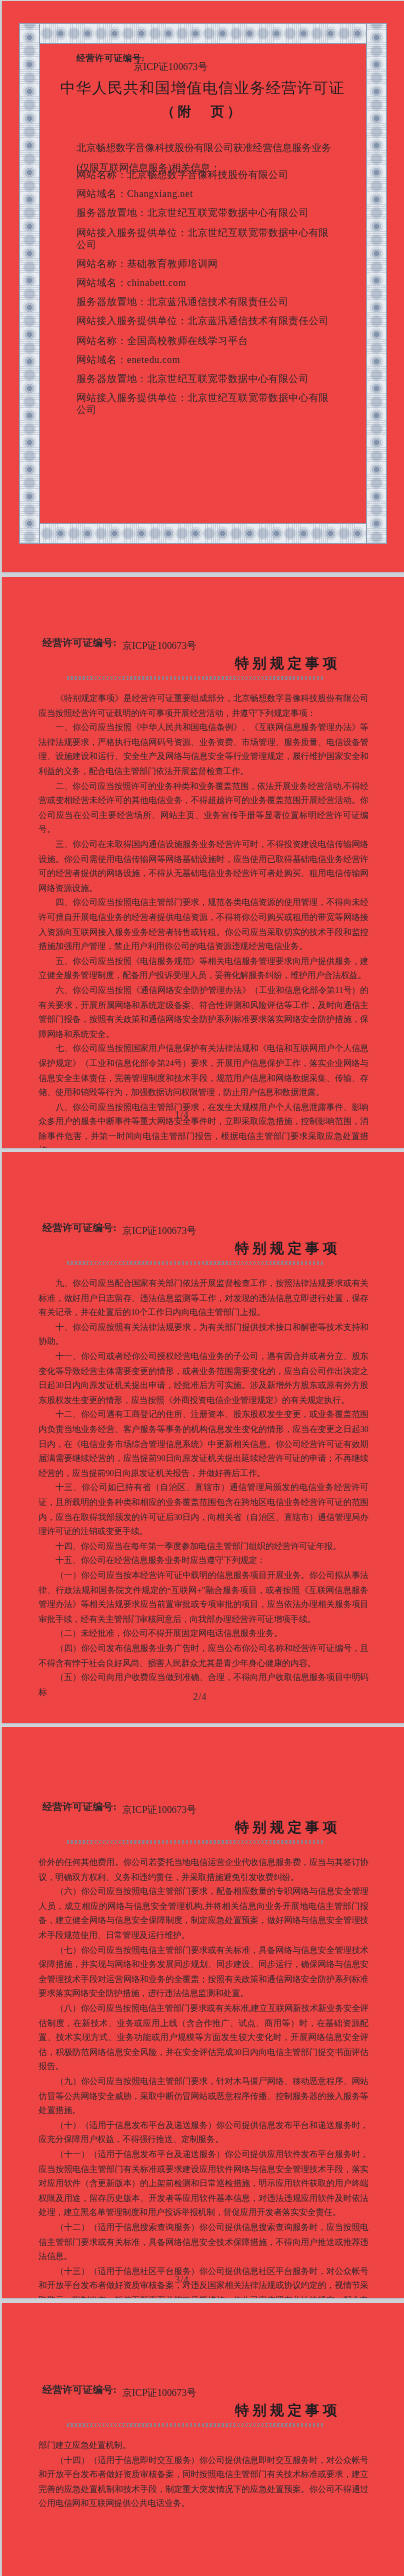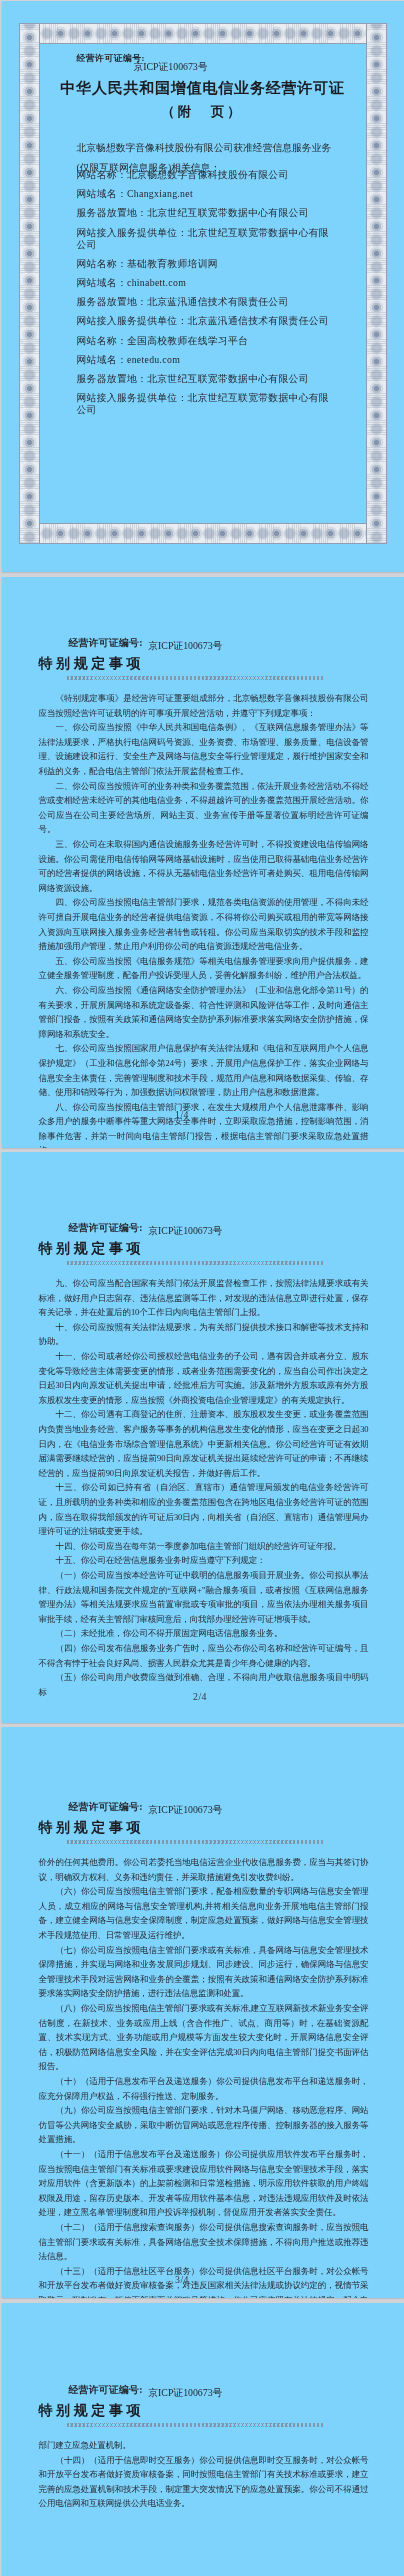--- a/index.html
+++ b/index.html
@@ -5,21 +5,21 @@
   html,body{margin:0;padding:0;}
   body{
     width:405px;
     background:#cfd3d8;
     font-family:"Liberation Serif","DejaVu Serif",serif;
     color:#26272c;
   }
   .canvas{width:405px;height:2873px;position:relative;overflow:hidden;}
   .page{
     position:absolute;left:1.5px;width:402px;height:571px;
-    background:#7dd3fc;
+    background:#ef4444;
     box-shadow:0 0.5px 1.5px rgba(60,65,75,.35);
     overflow:hidden;
   }
   .page.p1{top:1px;}
   .page.p2{top:577px;}
   .page.p3{top:1152px;}
   .page.p4{top:1727px;}
   .page.p5{top:2303px;height:569px;}
 
   
@@ -39,35 +39,35 @@
       radial-gradient(circle at 50% 50%, #8494ac 0 2.6px, rgba(132,148,172,.55) 2.6px 4.6px, rgba(173,184,200,.35) 4.6px 6.7px, transparent 7.2px),
       radial-gradient(circle at 50% 0%, rgba(132,148,172,.5) 0 4.1px, transparent 7.2px),
       radial-gradient(circle at 50% 100%, rgba(132,148,172,.5) 0 4.1px, transparent 7.2px),
       repeating-linear-gradient(0deg, rgba(120,136,160,.28) 0 0.5px, rgba(226,231,238,.4) 0.5px 2.1px);
     background-size:19px 27px,19px 27px,19px 27px,19px 27px;}
   .band-left{left:17px;}
   .band-right{right:17px;}
 
   .cert-lic-label{position:absolute;left:75px;top:52px;font-size:8.8px;font-weight:bold;letter-spacing:0.5px;}
   .cert-lic-no{position:absolute;left:132px;top:60px;font-size:9.8px;font-family:"Liberation Serif","DejaVu Serif",serif;}
-  .cert-title{position:absolute;left:0;right:0;top:78px;text-align:center;font-size:15px;font-weight:bold;letter-spacing:0.8px;color:#1c1d22;}
+  .cert-title{position:absolute;left:0;right:0;top:78px;text-align:center;font-size:15px;font-weight:normal;letter-spacing:0.8px;color:#1c1d22;}
   .cert-subtitle{position:absolute;left:0;right:0;top:102px;text-align:center;font-size:13.4px;font-weight:bold;letter-spacing:3.1px;color:#1c1d22;}
   .cert-intro{position:absolute;left:75px;top:137px;width:258px;font-size:9.8px;line-height:20px;margin:0;}
   .cert-lines{position:absolute;left:75px;top:168px;width:258px;}
   .cert-line{font-size:9.8px;line-height:12px;margin-bottom:7.2px;letter-spacing:0.3px;}
 
   
   .prov-inner{position:relative;height:100%;padding:60px 35px 0 37px;box-sizing:border-box;}
   .p3 .prov-inner{padding-top:70px;}
   .p4 .prov-inner{padding-top:74px;}
   .p5 .prov-inner{padding-top:81px;}
-  .prov-header{margin-left:30px;font-size:9.8px;white-space:nowrap;}
+  .prov-header{margin-left:4px;font-size:9.8px;white-space:nowrap;}
   .prov-lic-label{font-weight:bold;letter-spacing:0.3px;}
   .prov-lic-no{position:relative;top:2.6px;margin-left:3.1px;}
-  .prov-title-row{text-align:left;padding-right:28px;margin-top:4.6px;}
+  .prov-title-row{text-align:right;padding-right:28px;margin-top:4.6px;}
   .prov-title{display:inline-block;font-size:14px;font-weight:bold;letter-spacing:3.6px;color:#1c1d22;}
   .zigzag{margin:3.6px 0 0 28px;width:258px;height:4.1px;
     background-image:
       repeating-linear-gradient(115deg, transparent 0 1px, rgba(130,138,150,.85) 1px 2.1px, transparent 2.1px 3.6px),
       repeating-linear-gradient(65deg, transparent 0 1px, rgba(130,138,150,.7) 1px 2.1px, transparent 2.1px 3.6px);
   }
   .prov-body{margin-top:10.8px;width:330px;}
   .prov-para{font-size:8.5px;line-height:14.6px;text-align:justify;text-indent:2em;margin:0;letter-spacing:-0.1px;color:#27282e;}
   .prov-para.no-indent{text-indent:0;}
   .page-num{position:absolute;left:0;right:41px;text-align:center;font-size:9.8px;color:#34353a;letter-spacing:0.5px;}
@@ -164,22 +164,22 @@
         <span class="prov-lic-label">经营许可证编号:</span>
         <span class="prov-lic-no">京ICP证100673号</span>
       </div>
       <div class="prov-title-row"><h2 class="prov-title" style="margin:0;">特别规定事项</h2></div>
       <div class="zigzag"></div>
       <div class="prov-body">
           <div class="prov-para no-indent">价外的任何其他费用。你公司若委托当地电信运营企业代收信息服务费，应当与其签订协议，明确双方权利、义务和违约责任，并采取措施避免引发收费纠纷。</div>
           <div class="prov-para">（六）你公司应当按照电信主管部门要求，配备相应数量的专职网络与信息安全管理人员，成立相应的网络与信息安全管理机构,并将相关信息向业务开展地电信主管部门报备，建立健全网络与信息安全保障制度，制定应急处置预案，做好网络与信息安全管理技术手段规范使用、日常管理及运行维护。</div>
           <div class="prov-para">（七）你公司应当按照电信主管部门要求或有关标准，具备网络与信息安全管理技术保障措施，并实现与网络和业务发展同步规划、同步建设、同步运行，确保网络与信息安全管理技术手段对运营网络和业务的全覆盖；按照有关政策和通信网络安全防护系列标准要求落实网络安全防护措施，进行违法信息监测和处置。</div>
           <div class="prov-para">（八）你公司应当按照电信主管部门要求或有关标准,建立互联网新技术新业务安全评估制度，在新技术、业务或应用上线（含合作推广、试点、商用等）时，在基础资源配置、技术实现方式、业务功能或用户规模等方面发生较大变化时，开展网络信息安全评估，积极防范网络信息安全风险，并在安全评估完成30日内向电信主管部门提交书面评估报告。</div>
+          <div class="prov-para">（九）你公司应当按照电信主管部门要求，针对木马僵尸网络、移动恶意程序、网站仿冒等公共网络安全威胁，采取中断仿冒网站或恶意程序传播、控制服务器的接入服务等处置措施。</div>
           <div class="prov-para">（十）（适用于信息发布平台及递送服务）你公司提供信息发布平台和递送服务时，应充分保障用户权益，不得强行推送、定制服务。</div>
-          <div class="prov-para">（九）你公司应当按照电信主管部门要求，针对木马僵尸网络、移动恶意程序、网站仿冒等公共网络安全威胁，采取中断仿冒网站或恶意程序传播、控制服务器的接入服务等处置措施。</div>
           <div class="prov-para">（十一）（适用于信息发布平台及递送服务）你公司提供应用软件发布平台服务时，应当按照电信主管部门有关标准或要求建设应用软件网络与信息安全管理技术手段，落实对应用软件（含更新版本）的上架前检测和日常巡检措施，明示应用软件获取的用户终端权限及用途，留存历史版本、开发者等应用软件基本信息，对违法违规应用软件及时依法处理，建立黑名单管理制度和用户投诉举报机制，督促应用开发者落实安全责任。</div>
           <div class="prov-para">（十二）（适用于信息搜索查询服务）你公司提供信息搜索查询服务时，应当按照电信主管部门要求或有关标准，具备网络信息安全技术保障措施，不得向用户推送或推荐违法信息。</div>
           <div class="prov-para">（十三）（适用于信息社区平台服务）你公司提供信息社区平台服务时，对公众帐号和开放平台发布者做好资质审核备案，对违反国家相关法律法规或协议约定的，视情节采取警示、限制发布、暂停更新直至关闭账号等措施。你公司应依照有关法律规定，配合电信主管</div>
         </div>
       <div class="page-num">3/4</div>
     </div>
   </section>
 
   <section class="page p5">
     <div class="prov-inner">

